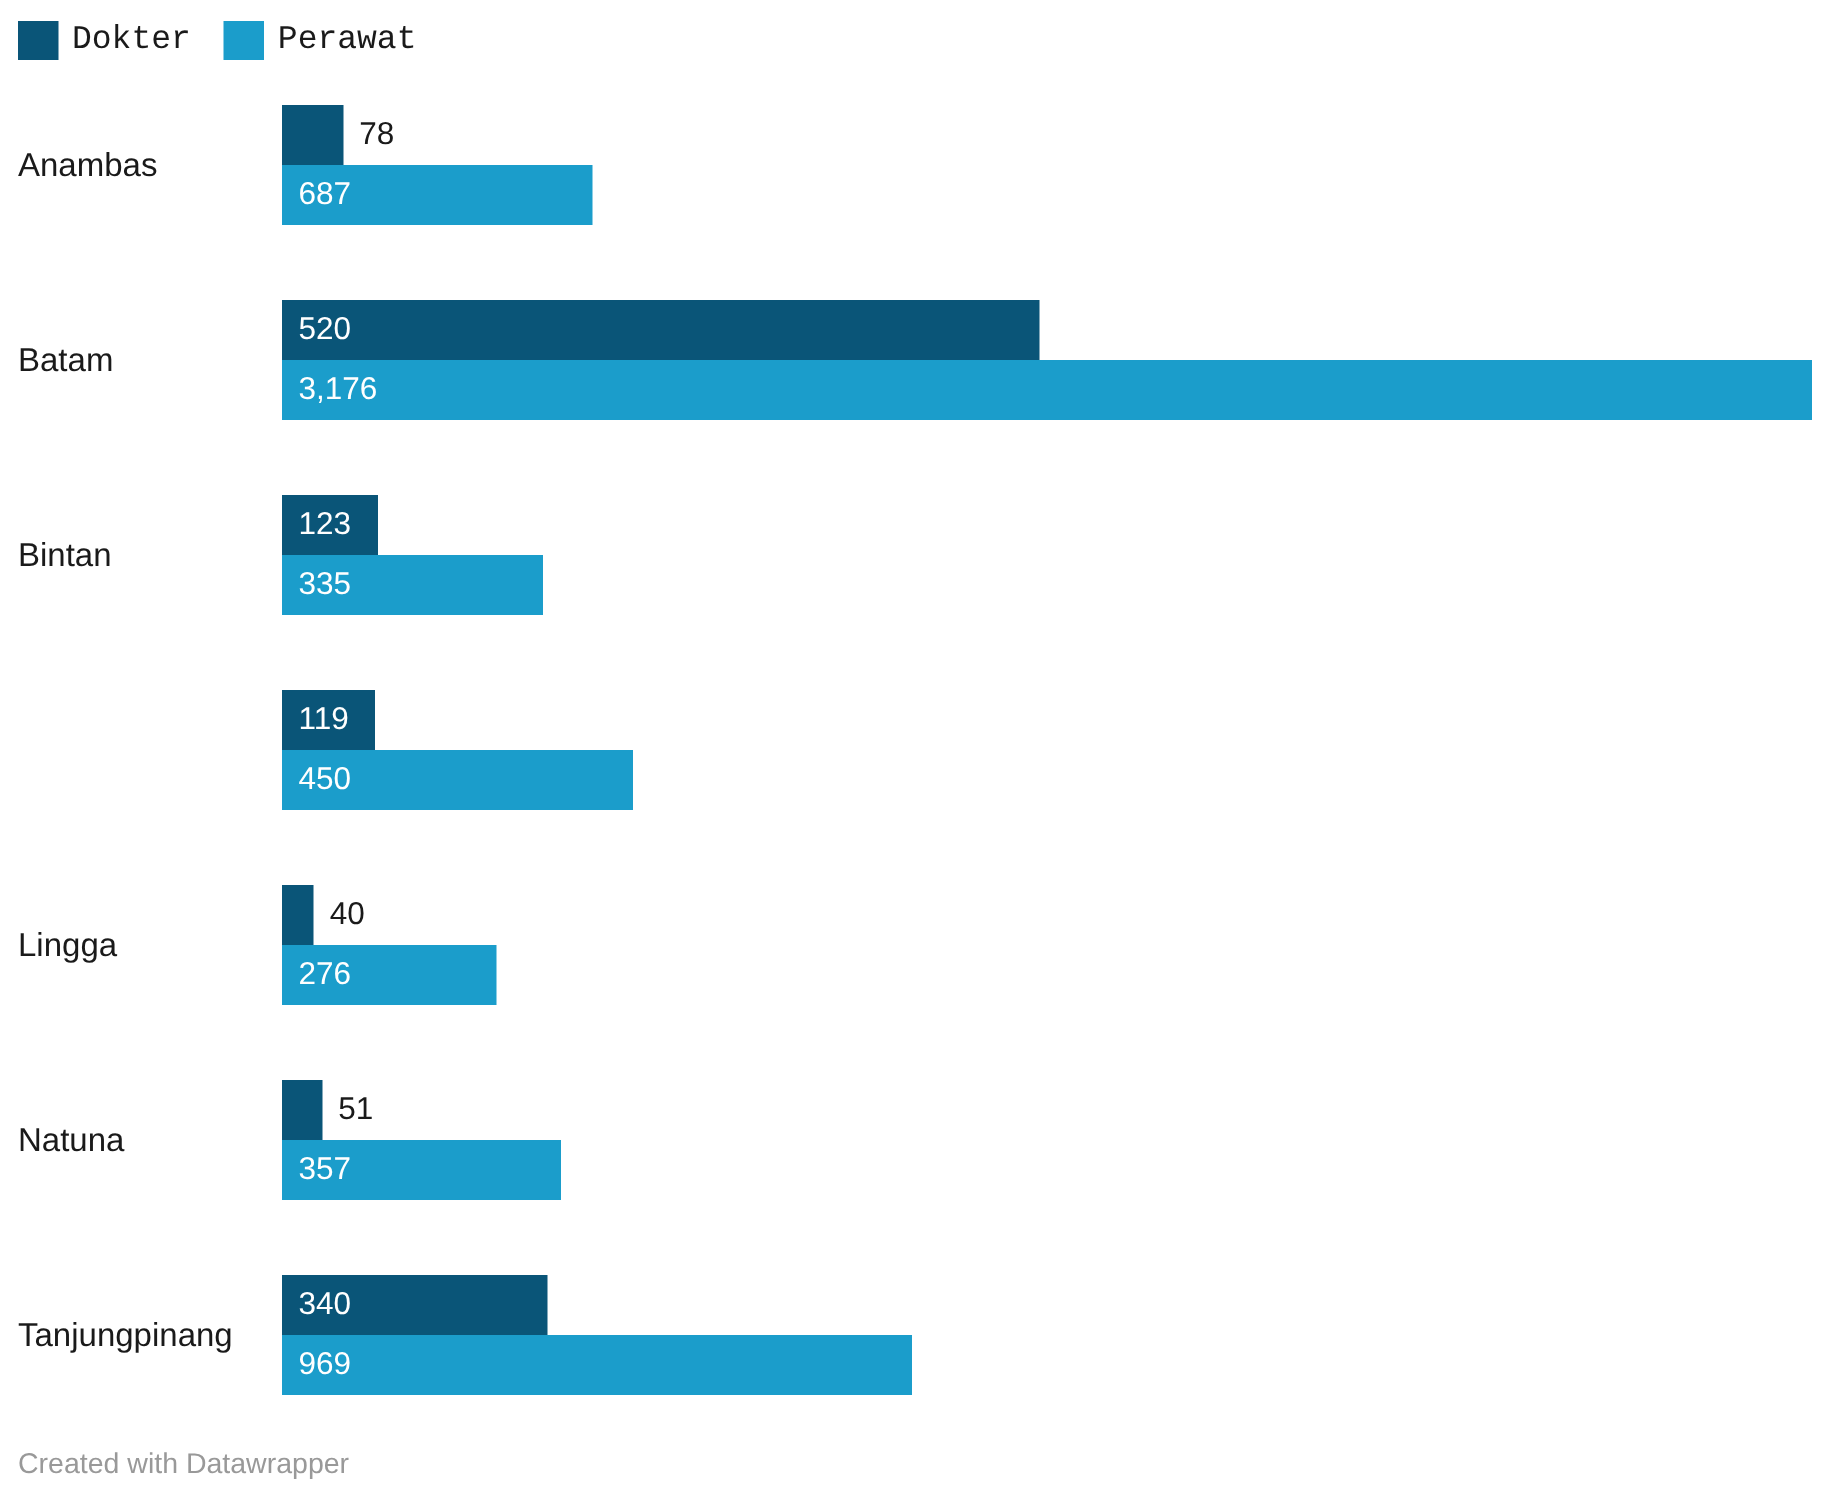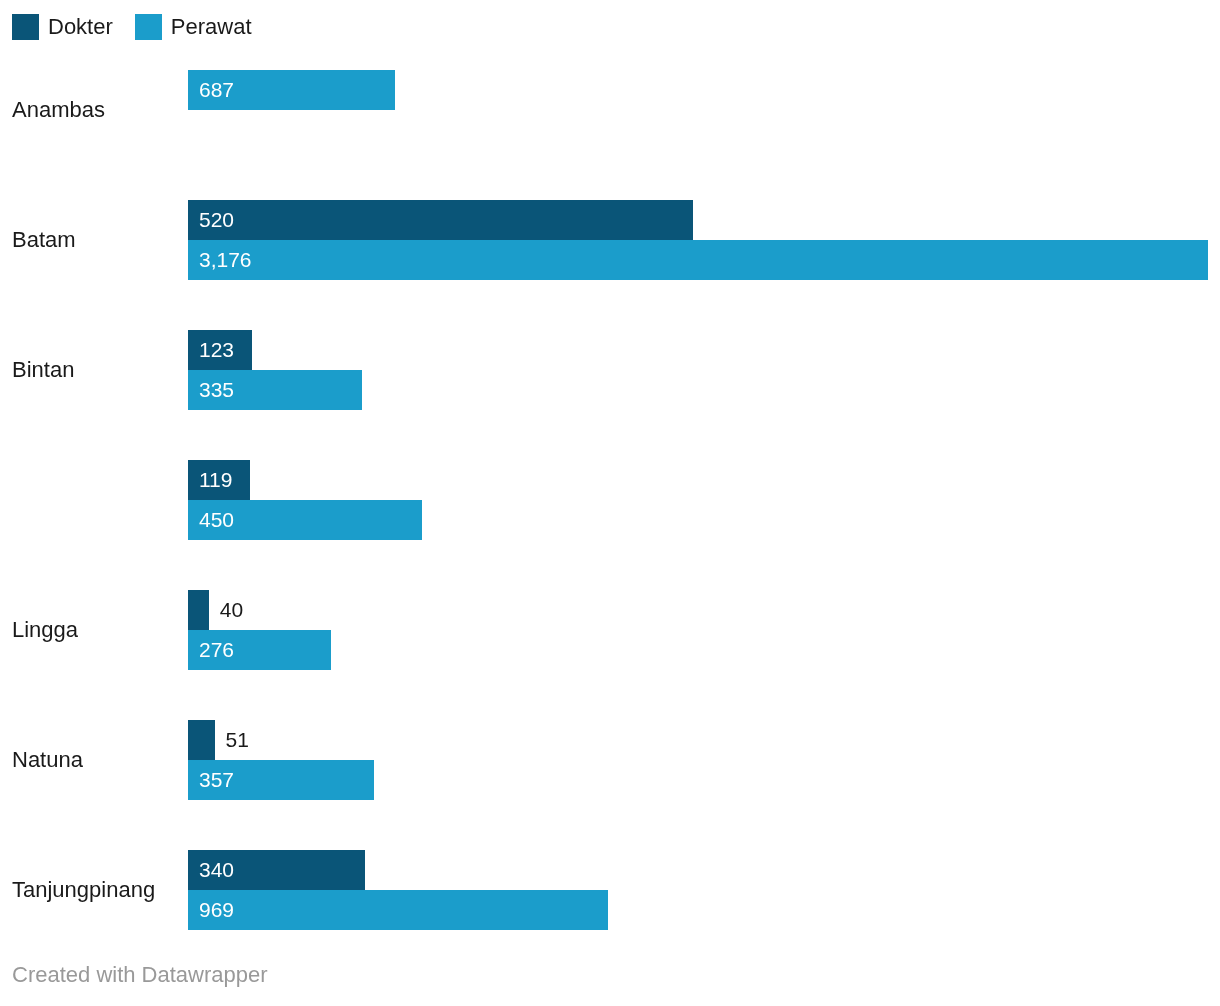--- a/index.html
+++ b/index.html
@@ -23,20 +23,21 @@
     top: 13px;
     display: flex;
     align-items: center;
     gap: 22px;
     height: 28px;
   }
   .legend-item {
     display: flex;
     align-items: center;
     gap: 9px;
+    font-family: Liberation Mono, monospace;
   }
   .legend-swatch {
     width: 27px;
     height: 26px;
     flex: 0 0 auto;
   }
   .legend-label {
     font-size: 22px;
     line-height: 26px;
     color: #1a1a1a;
@@ -105,21 +106,21 @@
   .bar-value.outside {
     padding-left: 11px;
     color: #1a1a1a;
   }
 
   
   #footer {
     position: absolute;
     left: 12px;
     bottom: 18px;
-    font-size: 22px;
+    font-size: 19px;
     color: #999999;
     white-space: nowrap;
   }
 </style>
 </head>
 <body>
 
 <div id="legend">
     <div class="legend-item">
       <span class="legend-swatch" style="background: rgb(10, 85, 120);"></span>
@@ -129,20 +130,24 @@
       <span class="legend-swatch" style="background: rgb(27, 157, 203);"></span>
       <span class="legend-label">Perawat</span>
     </div>
   </div>
 
 <div id="plot">
     <div class="group">
       <div class="cat-label">Anambas</div>
       <div class="bars">
         <div class="bar-row">
+          <div class="bar" style="width: 40.5505px; background: rgb(10, 85, 120);"></div>
+          <div class="bar-value outside" style="left: 40.5505px;">78</div>
+        </div>
+        <div class="bar-row">
           <div class="bar" style="width: 207.431px; background: rgb(27, 157, 203);"></div>
           <div class="bar-value inside">687</div>
         </div>
       </div>
     </div>
     <div class="group">
       <div class="cat-label">Batam</div>
       <div class="bars">
         <div class="bar-row">
           <div class="bar" style="width: 505.321px; background: rgb(10, 85, 120);"></div>

